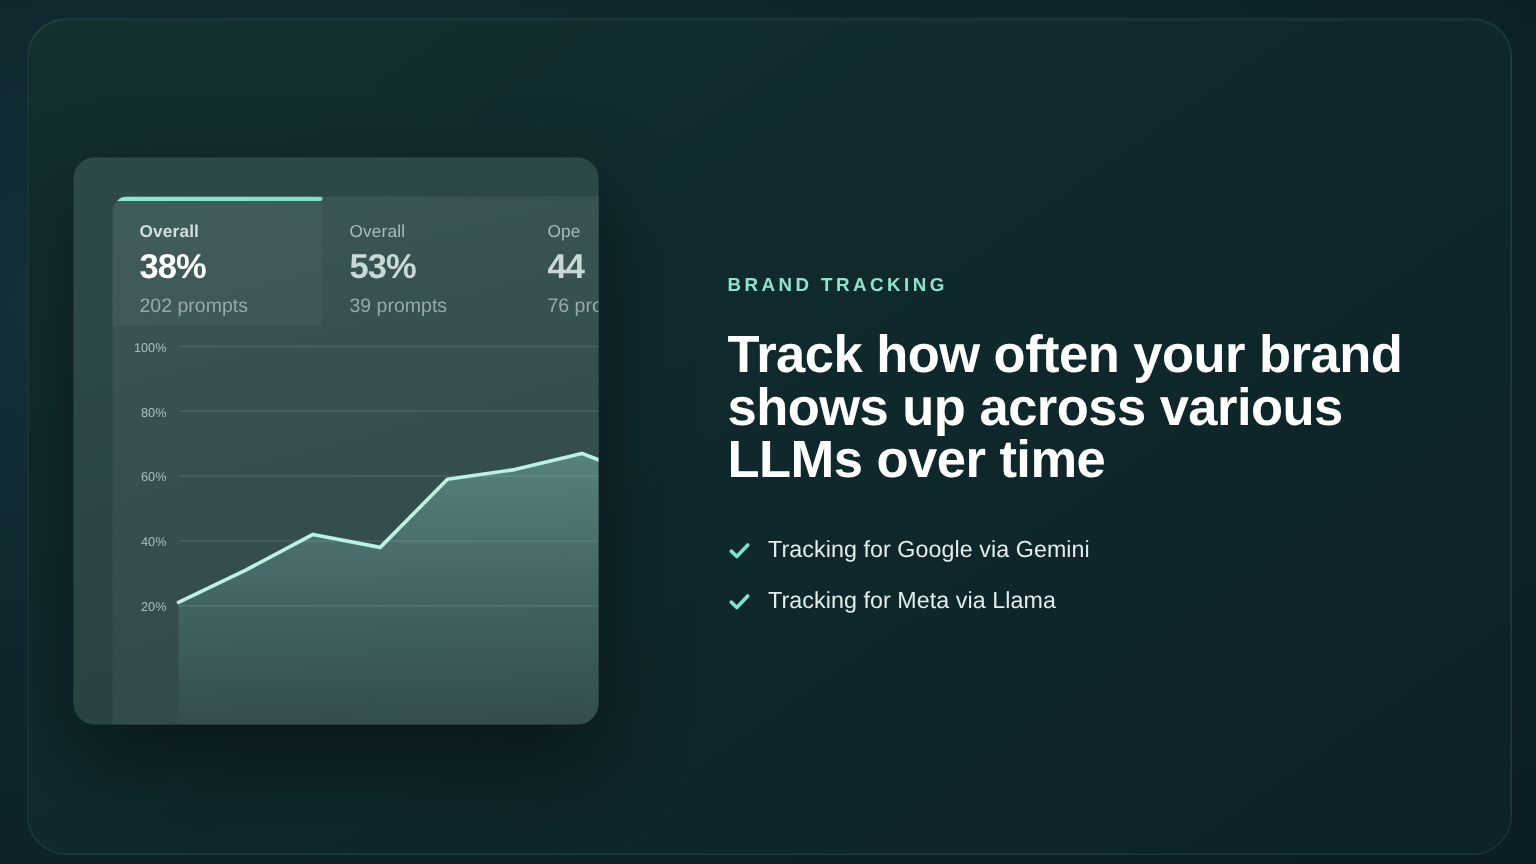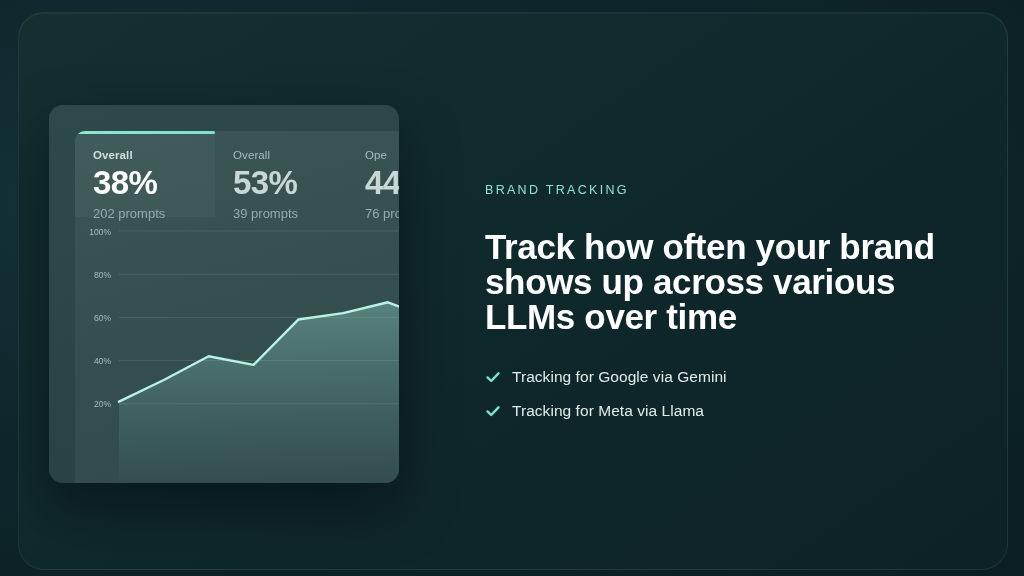--- a/index.html
+++ b/index.html
@@ -85,21 +85,21 @@
   .stat .st-label {
     font-size: 11.5px;
     font-weight: 700;
     letter-spacing: 0.1px;
     color: #cfdedc;
     white-space: nowrap;
   }
   .stat.s1 .st-label, .stat.s2 .st-label { color: #a9bcbb; font-weight: 400; }
   .stat .st-value {
     margin-top: 5px;
-    font-size: 33px;
+    font-size: 23px;
     font-weight: 700;
     letter-spacing: -0.6px;
     color: #ffffff;
     white-space: nowrap;
     line-height: 1;
   }
   .stat.s1 .st-value, .stat.s2 .st-value { color: #c9d8d7; }
   .stat .st-sub {
     margin-top: 7px;
     font-size: 13px;
@@ -116,24 +116,24 @@
   .chart-svg { display: block; }
 
   
   .copy {
     position: absolute;
     left: 466px; top: 170px;
     width: 500px;
   }
   .eyebrow {
     font-size: 12.5px;
-    font-weight: 400;
+    font-weight: 700;
     letter-spacing: 2.3px;
     color: #8fe3cd;
-    margin: 0 0 32px 0;
+    margin: 0 0 22px 0;
   }
   .headline {
     margin: 0;
     font-size: 35px;
     line-height: 35px;
     font-weight: 700;
     letter-spacing: -0.35px;
     color: #ffffff;
     max-width: 470px;
   }

